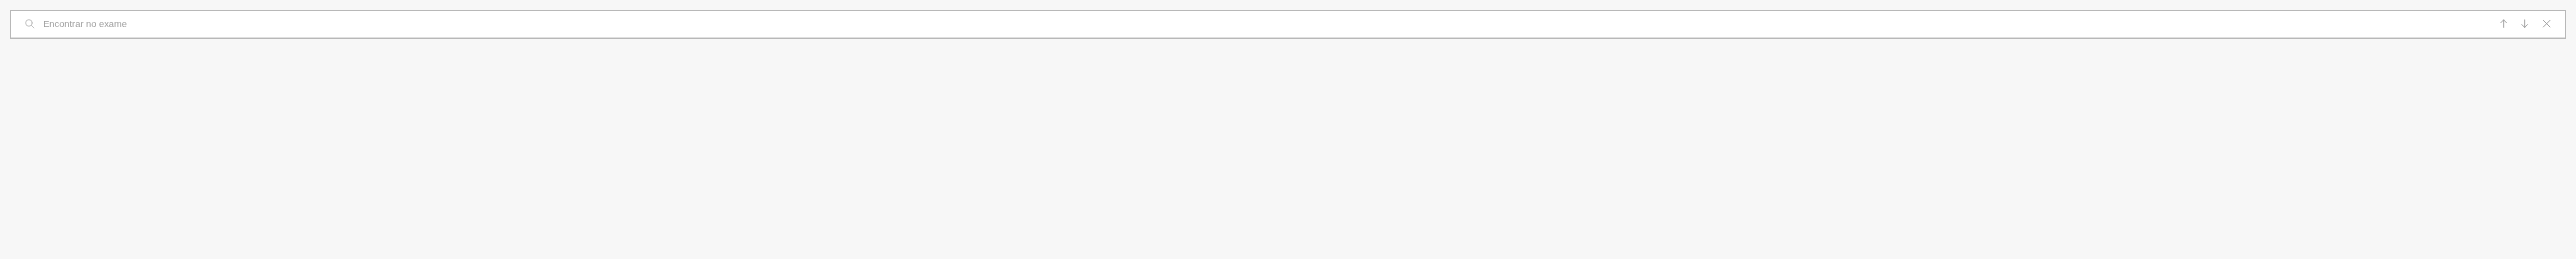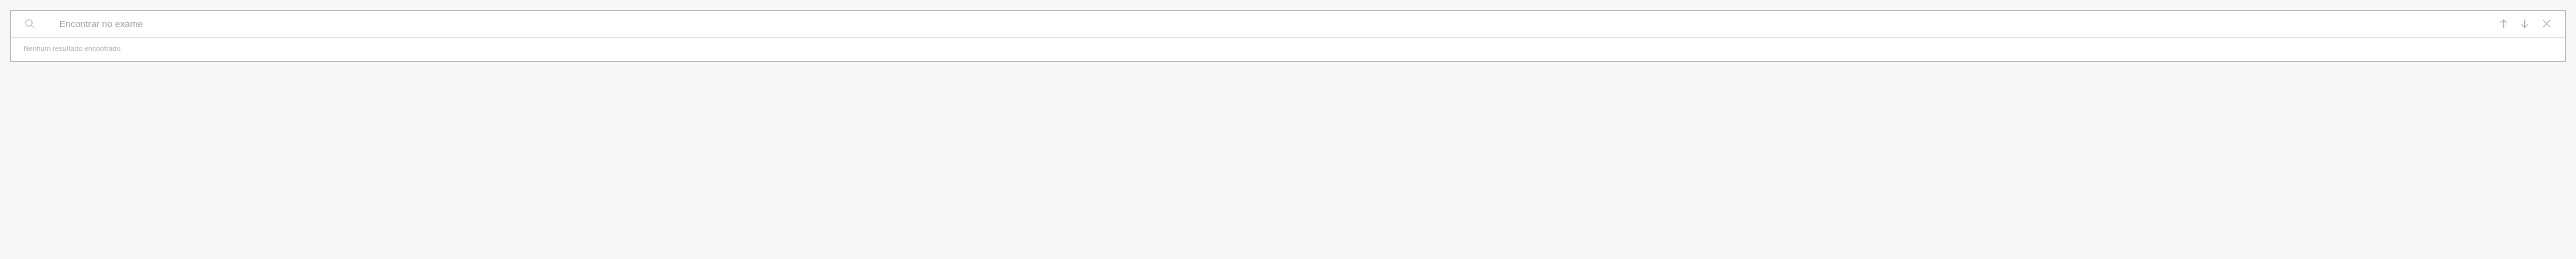--- a/index.html
+++ b/index.html
@@ -41,21 +41,20 @@
       display: block;
     }
     
     .search-input {
       flex: 1;
       border: none;
       outline: none;
       font-size: 9.3px;
       color: #6b6b6b;
       background: transparent;
-      margin-left: 16px;
     }
     
     .search-input::placeholder {
       color: #9e9e9e;
     }
     
     .actions {
       display: flex;
       align-items: center;
       gap: 10.3px;
@@ -119,15 +118,14 @@
       <button class="action-btn">
         <span>
           <svg viewBox="0 0 24 24" fill="none" stroke="currentColor" stroke-width="2" stroke-linecap="round" stroke-linejoin="round">
             <line x1="5" y1="5" x2="19" y2="19"></line>
             <line x1="19" y1="5" x2="5" y2="19"></line>
           </svg>
         </span>
       </button>
     </div>
   </div>
-  <div class="status-row">Nenhum resultado encontrado</div>
 </div>
 
 
 </body></html>

